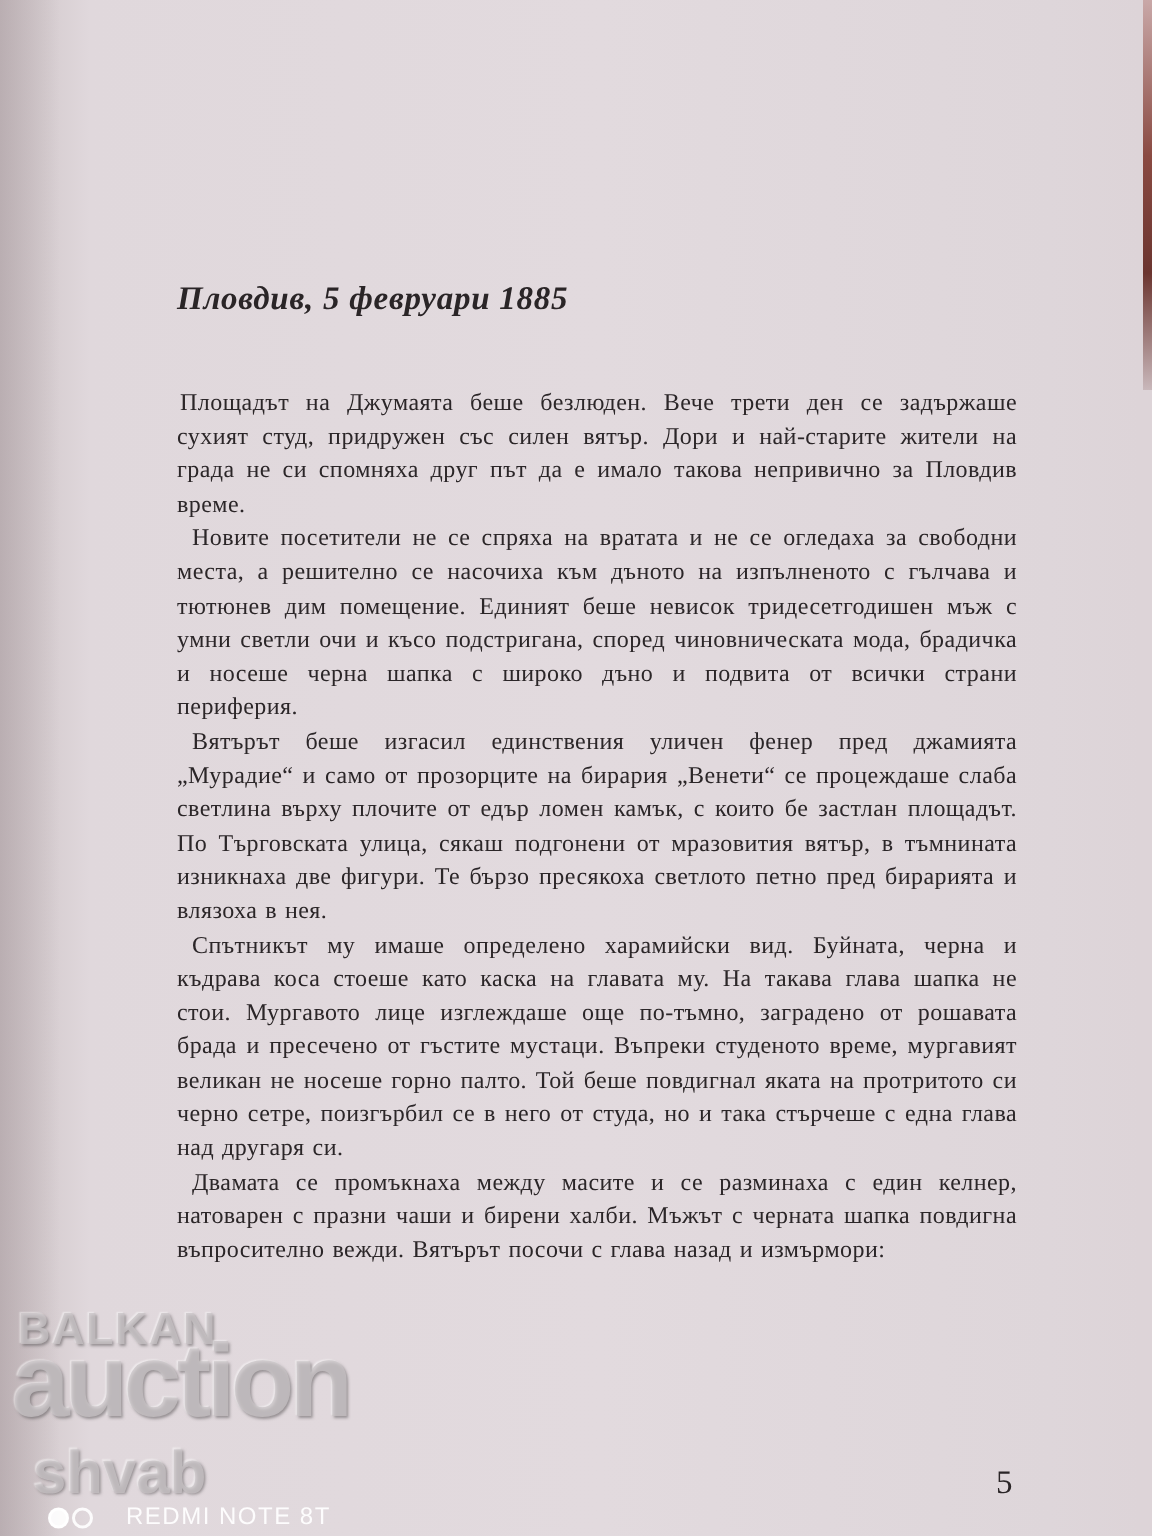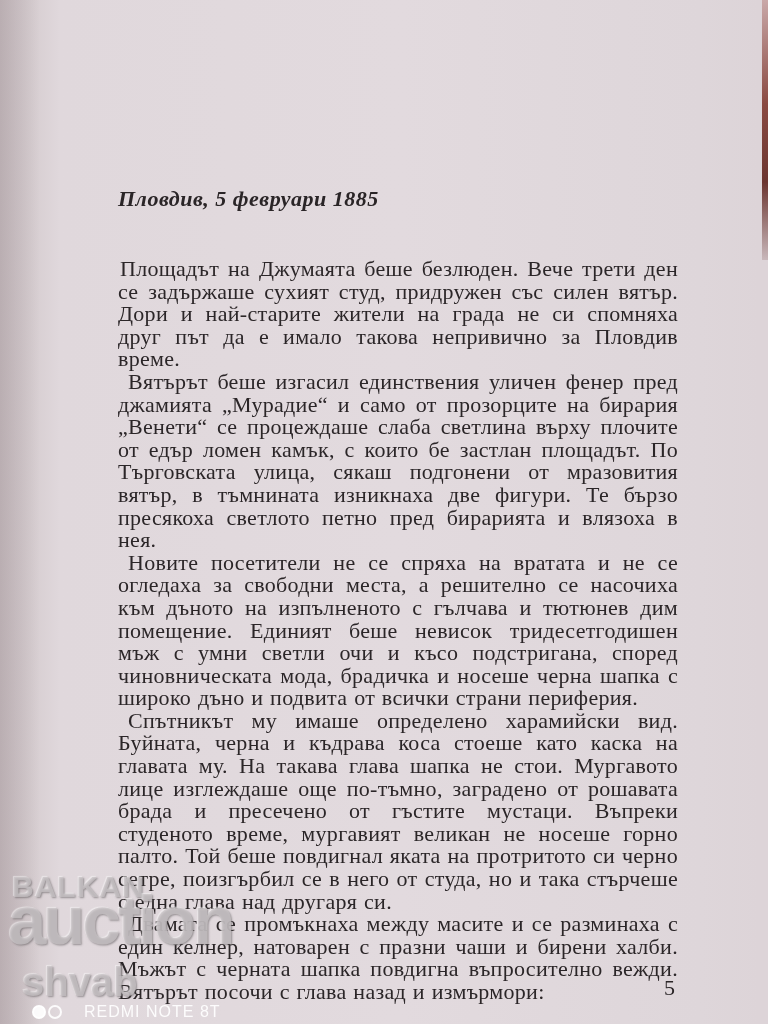--- a/index.html
+++ b/index.html
@@ -46,21 +46,21 @@
       font-weight: bold;
       font-size: 22px;
       letter-spacing: 0.5px;
       color: #2a2527;
     }
     .body-text {
       position: absolute;
       top: 258px;
       left: 0;
       width: 560px;
-      font-size: 22px;
+      font-size: 16px;
       line-height: 22.6px;
       text-align: justify;
       letter-spacing: 0.3px;
       word-spacing: 1px;
     }
     .body-text p {
       margin: 0;
       text-indent: 10px;
     }
     .body-text p:first-child { text-indent: 2px; }
@@ -109,22 +109,22 @@
 <body>
 
 <div class="photo">
   <div class="spine-shadow"></div>
   <div class="right-edge"></div>
 
   <div class="page">
     <div class="heading">Пловдив, 5 февруари 1885</div>
     <div class="body-text">
       <p>Площадът на Джумаята беше безлюден. Вече трети ден се задържаше сухият студ, придружен със силен вятър. Дори и най-старите жители на града не си спомняха друг път да е имало такова непривично за Пловдив време.</p>
+      <p>Новите посетители не се спряха на вратата и не се огледаха за свободни места, а решително се насочиха към дъното на изпълненото с гълчава и тютюнев дим помещение. Единият беше невисок тридесетгодишен мъж с умни светли очи и късо подстригана, според чиновническата мода, брадичка и носеше черна шапка с широко дъно и подвита от всички страни периферия.</p>
       <p>Вятърът беше изгасил единствения уличен фенер пред джамията „Мурадие“ и само от прозорците на бирария „Венети“ се процеждаше слаба светлина върху плочите от едър ломен камък, с които бе застлан площадът. По Търговската улица, сякаш подгонени от мразовития вятър, в тъмнината изникнаха две фигури. Те бързо пресякоха светлото петно пред бирарията и влязоха в нея.</p>
-      <p>Новите посетители не се спряха на вратата и не се огледаха за свободни места, а решително се насочиха към дъното на изпълненото с гълчава и тютюнев дим помещение. Единият беше невисок тридесетгодишен мъж с умни светли очи и късо подстригана, според чиновническата мода, брадичка и носеше черна шапка с широко дъно и подвита от всички страни периферия.</p>
       <p>Спътникът му имаше определено харамийски вид. Буйната, черна и къдрава коса стоеше като каска на главата му. На такава глава шапка не стои. Мургавото лице изглеждаше още по-тъмно, заградено от рошавата брада и пресечено от гъстите мустаци. Въпреки студеното време, мургавият великан не носеше горно палто. Той беше повдигнал яката на протритото си черно сетре, поизгърбил се в него от студа, но и така стърчеше с една глава над другаря си.</p>
       <p>Двамата се промъкнаха между масите и се разминаха с един келнер, натоварен с празни чаши и бирени халби. Мъжът с черната шапка повдигна въпросително вежди. Вятърът посочи с глава назад и измърмори:</p>
     </div>
     <div class="page-number">5</div>
   </div>
 
   <div class="watermark">
     <div class="wm-balkan">BALKAN</div>
     <div class="wm-auction">auction</div>
     <div class="wm-shvab">shvab</div>

